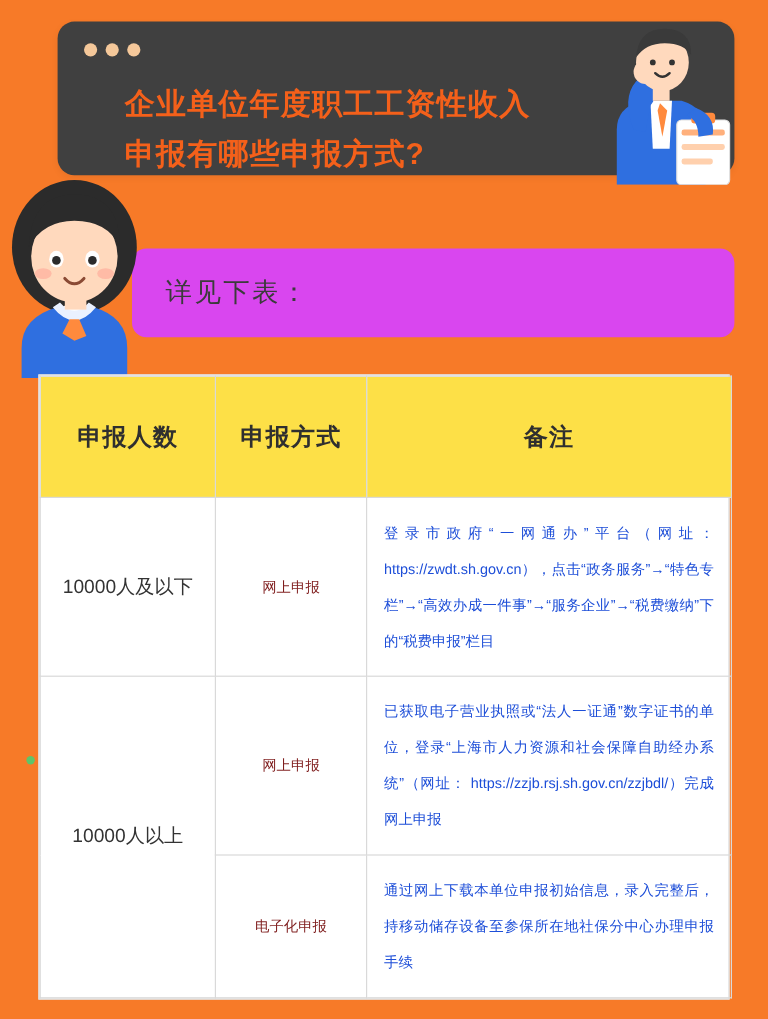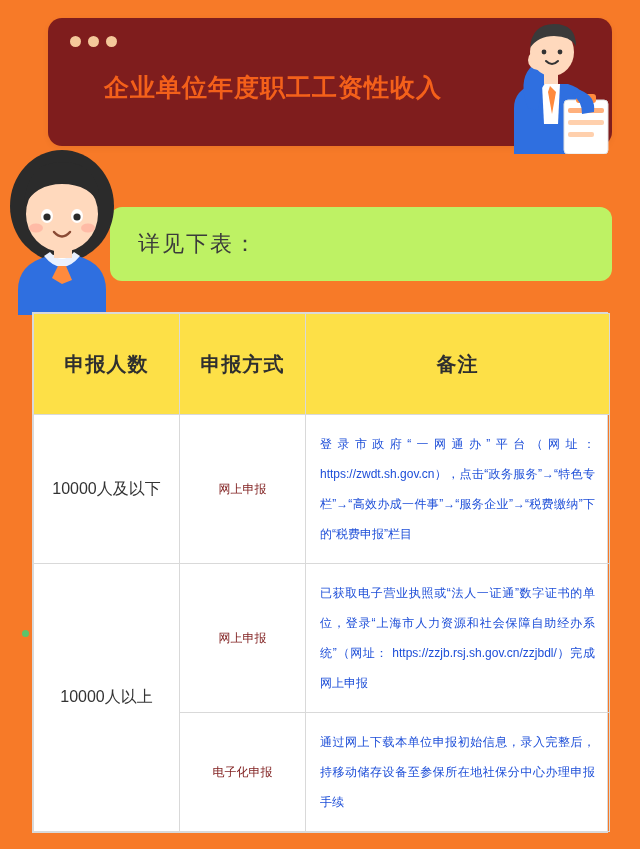--- a/index.html
+++ b/index.html
@@ -15,21 +15,21 @@
     position: relative;
   }
 
   
   .header-card {
     position: absolute;
     left: 48px;
     top: 18px;
     width: 564px;
     height: 128px;
-    background: #7f1d1d;
+    background: #404040;
     border-radius: 14px;
     box-shadow: 0 2px 6px rgba(0,0,0,0.06);
   }
   .dots {
     position: absolute;
     left: 22px;
     top: 18px;
     display: flex;
     gap: 7px;
   }
@@ -70,21 +70,21 @@
     height: 175px;
   }
 
   
   .sub-card {
     position: absolute;
     left: 110px;
     top: 207px;
     width: 502px;
     height: 74px;
-    background: #bef264;
+    background: #d946ef;
     border-radius: 12px;
   }
   .sub-card .sub-text {
     position: absolute;
     left: 28px;
     top: 22px;
     font-size: 22px;
     color: #3b3b3b;
     letter-spacing: 2px;
   }
@@ -155,20 +155,21 @@
 <body>
 
 <div class="header-card">
   <div class="dots">
     <span></span>
     <span></span>
     <span></span>
   </div>
   <div class="title">
     <div>企业单位年度职工工资性收入</div>
+    <div>申报有哪些申报方式?</div>
   </div>
 </div>
 
 <div class="man">
   <svg viewBox="0 0 150 150" width="150" height="150" xmlns="http://www.w3.org/2000/svg">
 
     <path d="M46 150 L46 104 Q46 86 66 80 L100 80 Q120 86 120 104 L120 150 Z" fill="#2f6fe0"></path>
 
     <path d="M74 80 L92 80 L90 120 L76 120 Z" fill="#ffffff"></path>
 

